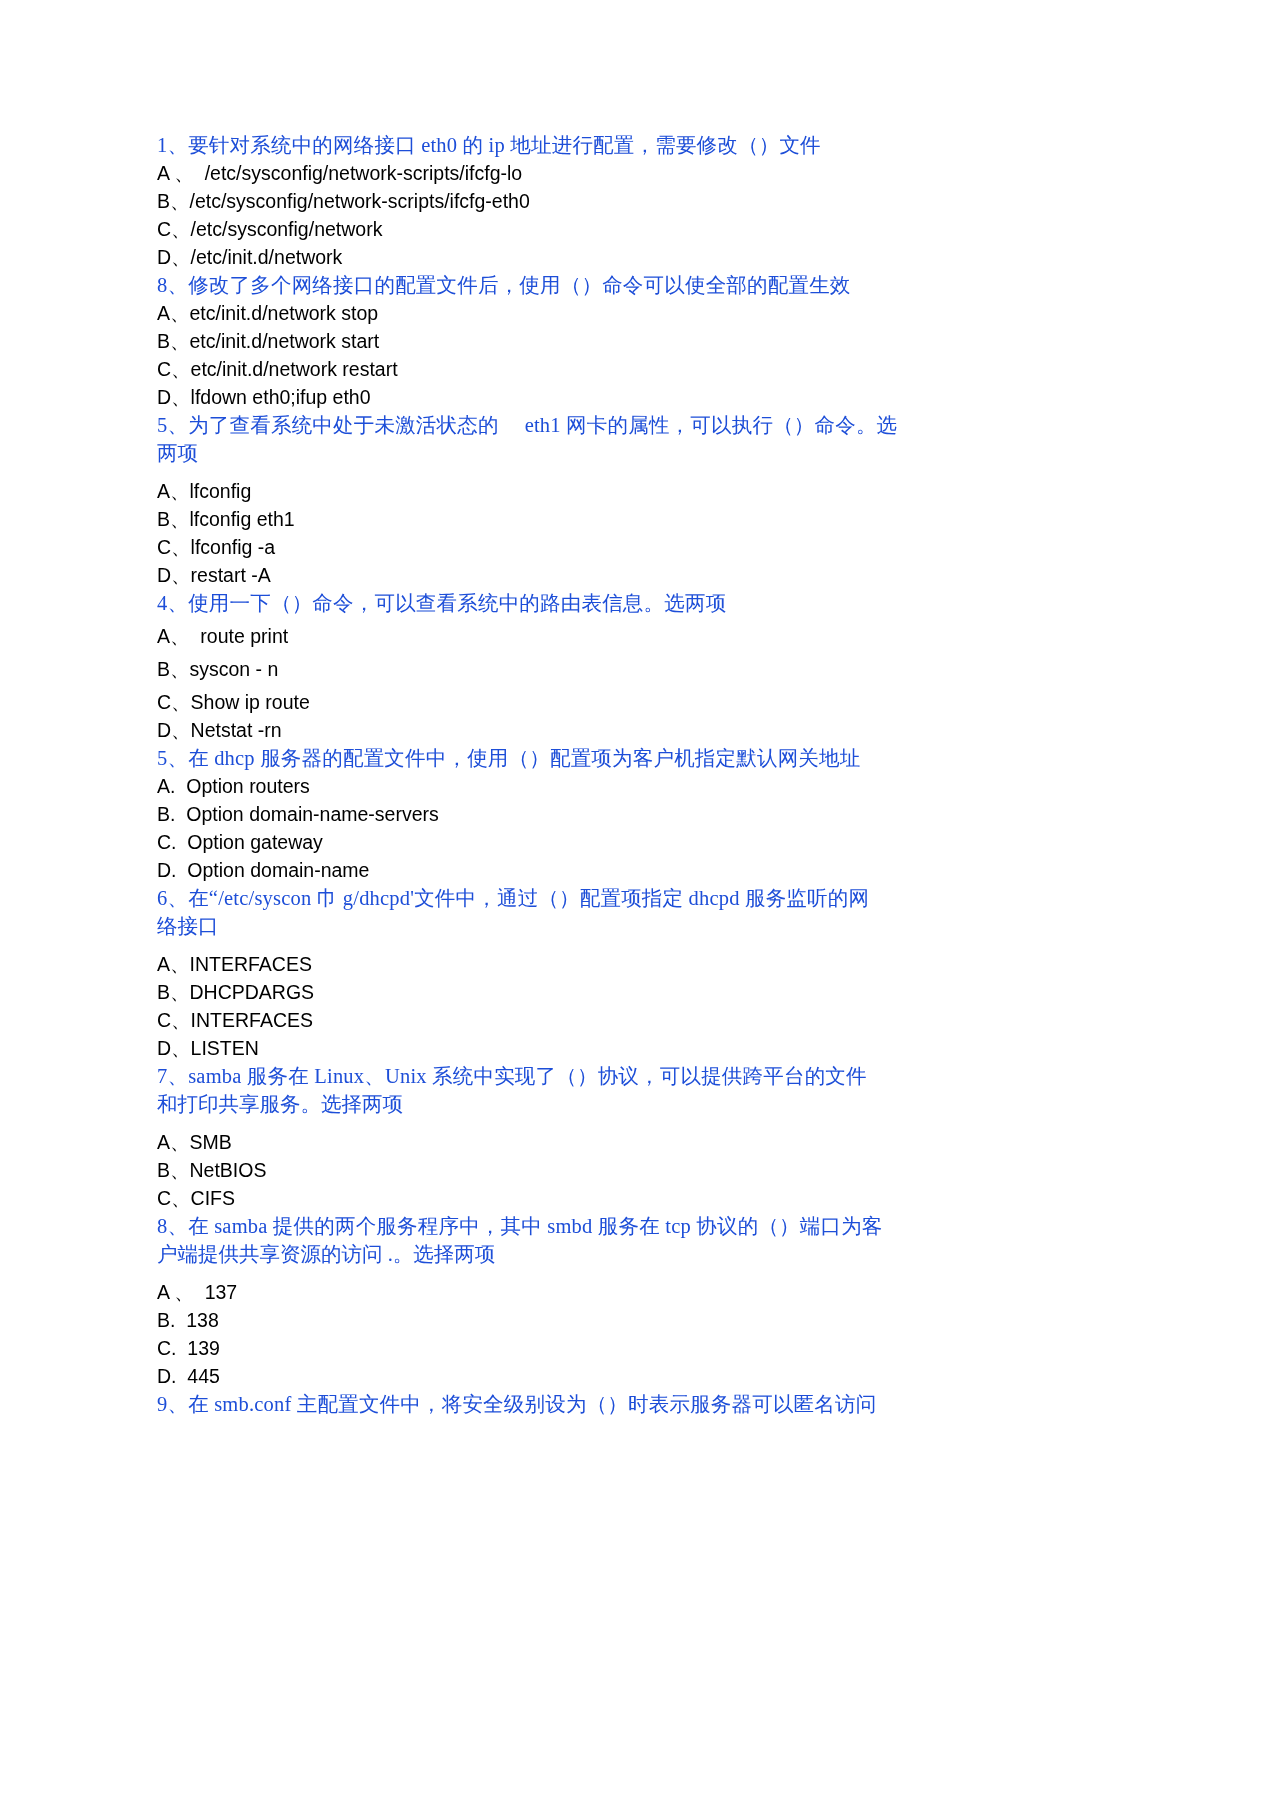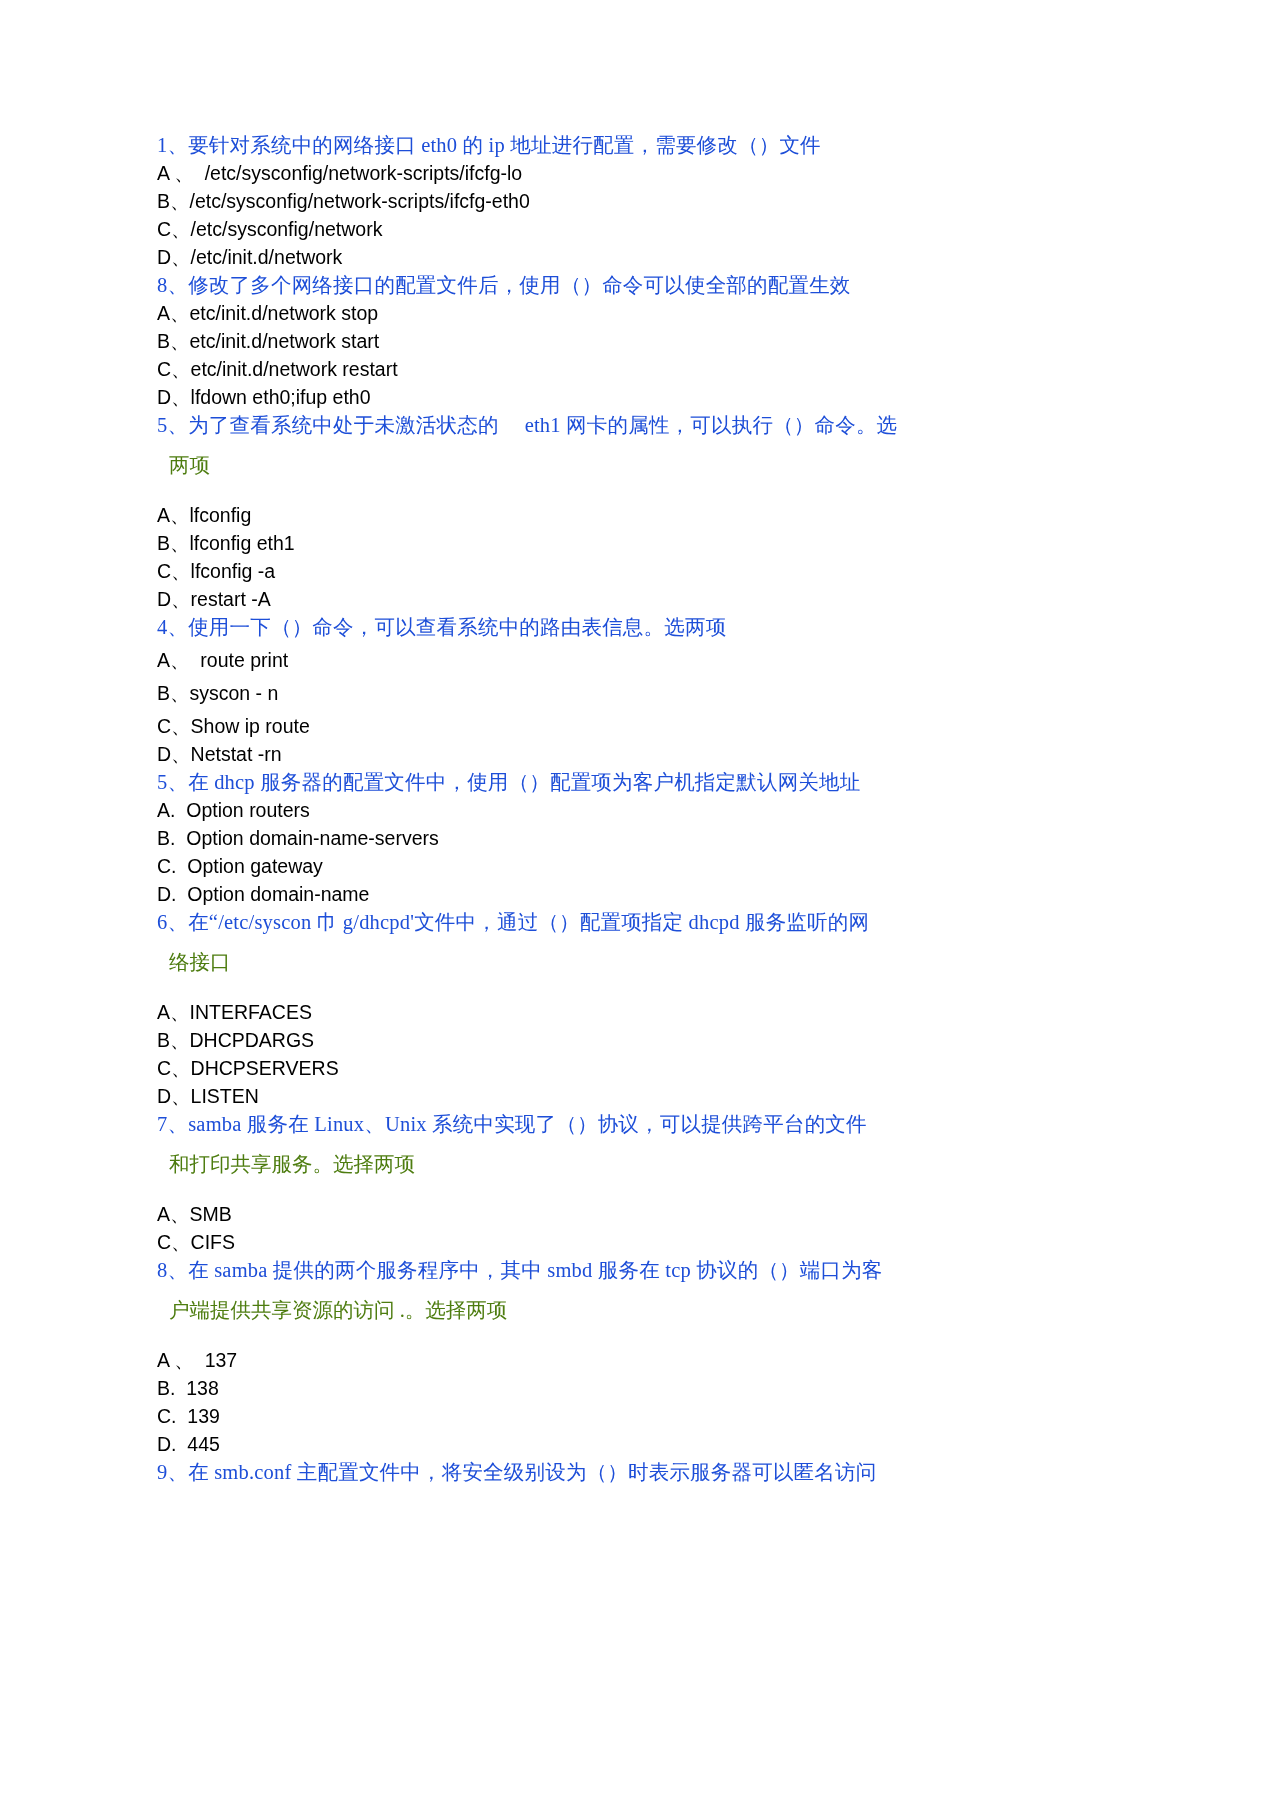--- a/index.html
+++ b/index.html
@@ -40,22 +40,22 @@
     text-justify: inter-character;
     letter-spacing: 0.2px;
   }
   .qline.wrap {
     text-align: justify;
   }
   .qcont {
     font-family: "Liberation Serif", "DejaVu Serif", serif;
     font-size: 20.5px;
     line-height: 28px;
-    margin: 12px;
-    color: #4d7c0f;
+    margin: 0;
+    color: #1d4ed8;
   }
   
   .opt {
     font-family: "Liberation Sans", sans-serif;
     font-size: 19.5px;
     line-height: 28px;
     margin: 0;
     color: #000000;
     white-space: pre;
   }
@@ -112,29 +112,30 @@
       <p class="opt">C.  Option gateway</p>
       <p class="opt">D.  Option domain-name</p>
     </div>
 
     <div>
       <p class="qline wrap">6、在“/etc/syscon 巾 g/dhcpd'文件中，通过（）配置项指定 dhcpd 服务监听的网</p>
       <p class="qcont">络接口</p>
       <div class="gap-sm"></div>
       <p class="opt">A、INTERFACES</p>
       <p class="opt">B、DHCPDARGS</p>
-      <p class="opt">C、DHCPSERVERS</p>
+      <p class="opt">C、INTERFACES</p>
       <p class="opt">D、LISTEN</p>
     </div>
 
     <div>
       <p class="qline wrap">7、samba 服务在 Linux、Unix 系统中实现了（）协议，可以提供跨平台的文件</p>
       <p class="qcont">和打印共享服务。选择两项</p>
       <div class="gap-sm"></div>
       <p class="opt">A、SMB</p>
+      <p class="opt">B、NetBIOS</p>
       <p class="opt">C、CIFS</p>
     </div>
 
     <div>
       <p class="qline wrap">8、在 samba 提供的两个服务程序中，其中 smbd 服务在 tcp 协议的（）端口为客</p>
       <p class="qcont">户端提供共享资源的访问 .。选择两项</p>
       <div class="gap-sm"></div>
       <p class="opt">A 、  137</p>
       <p class="opt">B.  138</p>
       <p class="opt">C.  139</p>

